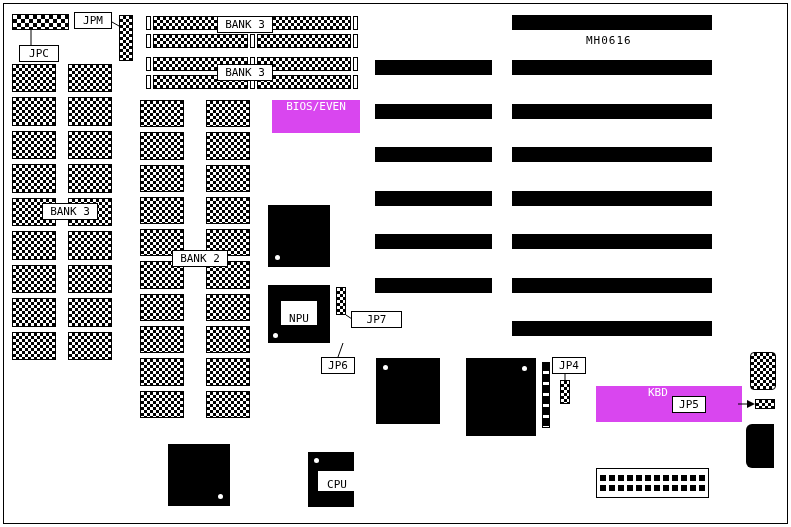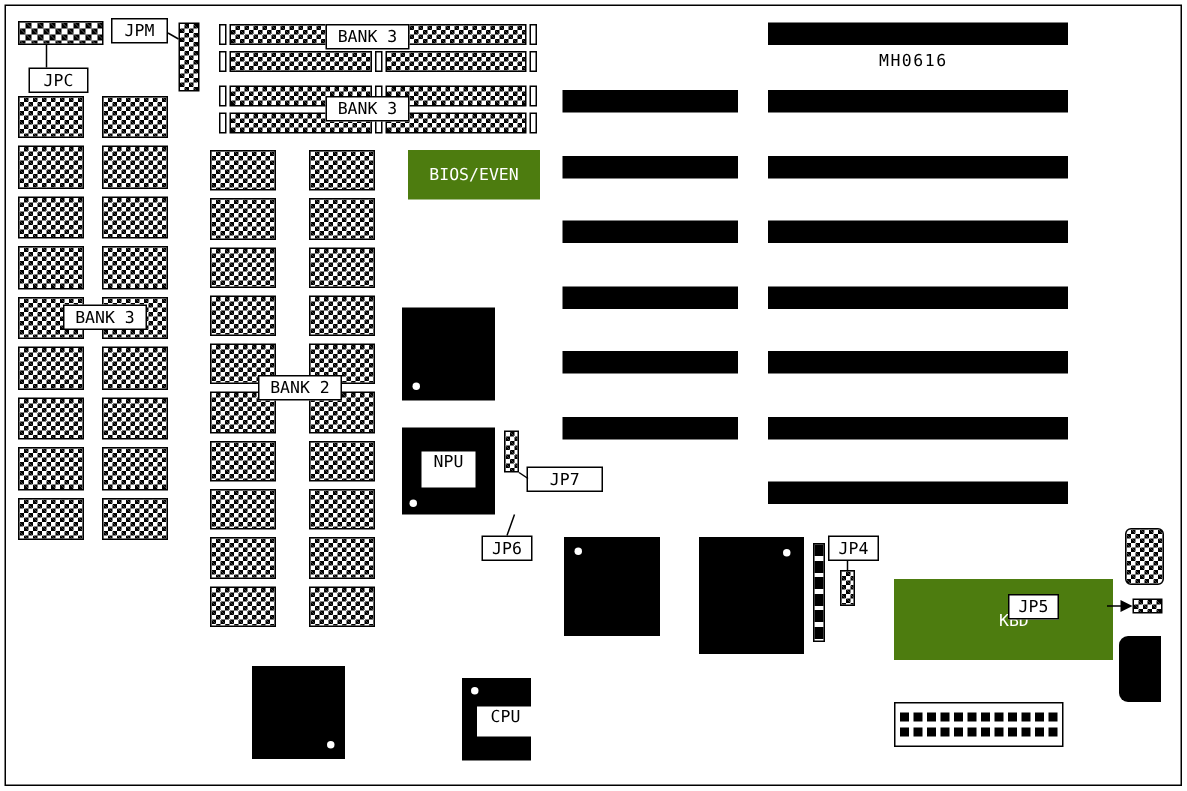--- a/index.html
+++ b/index.html
@@ -9,26 +9,26 @@
   .frame{position:absolute;left:3px;top:3px;width:785px;height:521px;border:1px solid #000;pointer-events:none}
   .abs{position:absolute}
   .checker{background-color:#fff;border:1px solid #000;
     background-image:
       linear-gradient(45deg,#000 25%,transparent 25%,transparent 75%,#000 75%),
       linear-gradient(45deg,#000 25%,transparent 25%,transparent 75%,#000 75%);
     background-size:6px 6px;background-position:0 0,3px 3px}
   .checker-lg{background-size:8px 8px;background-position:0 0,4px 4px}
   .label-box{position:absolute;z-index:5;background:#fff;border:1px solid #000;
     font-size:11px;line-height:1;display:flex;align-items:center;justify-content:center;white-space:nowrap}
-  .black-box{position:absolute;background:#4d7c0f;color:#fff;font-size:11px;
-    display:flex;align-items:center;justify-content:center;white-space:nowrap}
+  .black-box{position:absolute;background:#d946ef;color:#fff;font-size:11px;
+    display:flex;justify-content:center;white-space:nowrap}
   .ic{position:absolute;background:#000}
   .dot{position:absolute;width:5px;height:5px;border-radius:50%;background:#fff}
   .inner-label{position:absolute;background:#fff;color:#000;font-size:11px;
-    display:flex;align-items:flex-start;justify-content:center}
+    display:flex;align-items:flex-end;justify-content:center}
   .chip-col{position:absolute;display:flex;flex-direction:column;gap:5px}
   .chip-col .chip{flex:1 1 auto}
   .chip-row{position:absolute;display:flex;gap:2px;align-items:stretch}
   .chip-row .chip{flex:1 1 auto}
   .chip-row .tab{width:5px;background:#fff;border:1px solid #000}
   .slot{position:absolute;height:15px;background:#000}
   .sip{position:absolute;width:8px;border:1px solid #000;
     background-image:repeating-linear-gradient(to bottom,#000 0 8px,#fff 8px 11px)}
   .power{position:absolute;border:1px solid #000;background:#fff;
     display:flex;flex-direction:column;gap:4px;align-items:center;justify-content:center}
@@ -96,21 +96,21 @@
   <div class="ic" style="left:466px;top:358px;width:70px;height:78px">
     <div class="dot" style="right:9px;top:8px"></div>
   </div>
 
   <div class="sip" style="left:542px;top:362px;height:66px"></div>
   <div class="label-box" style="left:552px;top:357px;width:34px;height:17px">
     <span>JP4</span>
   </div>
   <div class="abs checker" style="left:560px;top:380px;width:10px;height:24px"></div>
 
-  <div class="black-box" style="left:596px;top:386px;width:146px;height:54px;justify-content:flex-start;padding-left:70px">
+  <div class="black-box" style="left:596px;top:386px;width:146px;height:36px;justify-content:flex-start;padding-left:52px">
     <span>KBD</span>
   </div>
   <div class="label-box" style="left:672px;top:396px;width:34px;height:17px;z-index:7">
     <span>JP5</span>
   </div>
   <div class="abs checker" style="left:755px;top:399px;width:20px;height:10px"></div>
 
   <div class="abs checker" style="left:750px;top:352px;width:26px;height:38px;border-radius:4px"></div>
   <div class="din" style="left:746px;top:424px;width:28px;height:44px"></div>
 

